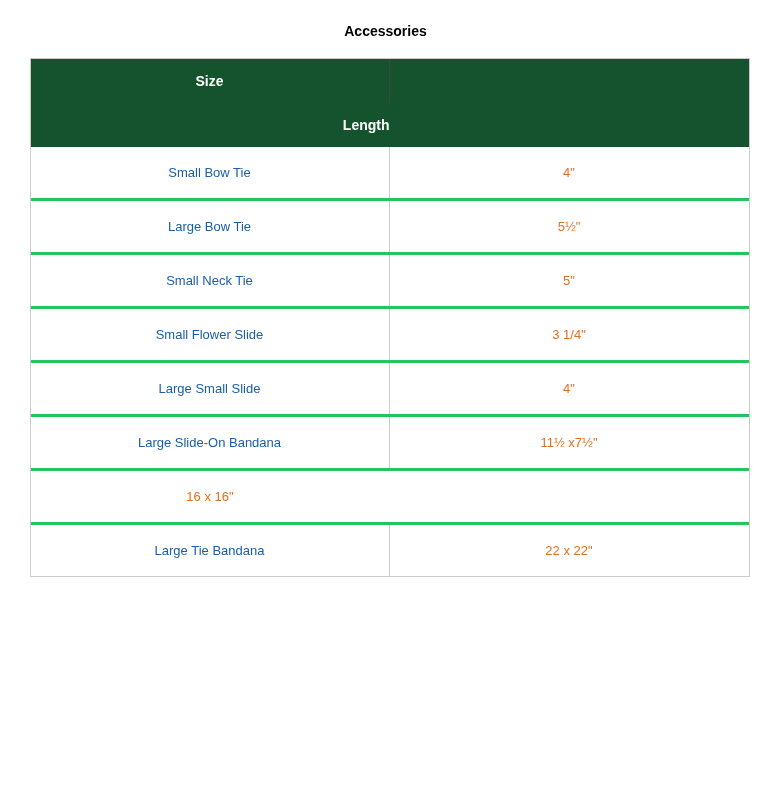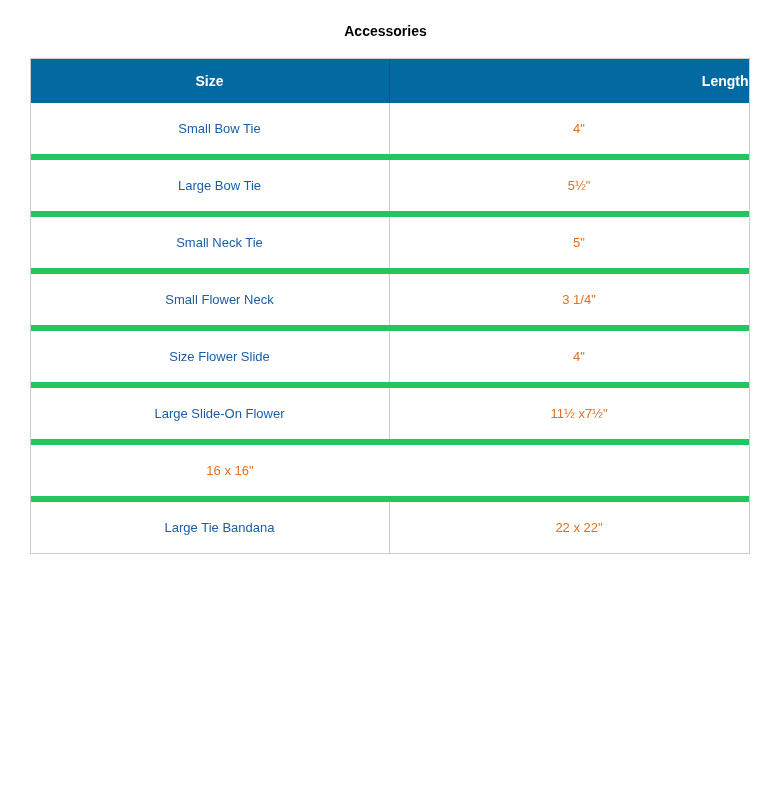--- a/index.html
+++ b/index.html
@@ -21,52 +21,52 @@
       font-size: 14px;
       font-weight: bold;
       color: #000;
     }
     .table-container {
       width: 720px;
       margin: 0 auto;
       border: 1px solid #ccc;
     }
     .table-header {
-      background: #0369a1;
+      background: #14532d;
       display: flex;
       width: 100%;
+      flex-direction: column;
     }
     .header-cell {
       color: #fff;
       font-weight: bold;
       font-size: 14px;
       padding: 14px 0;
       text-align: center;
     }
     .col-size {
       width: 50%;
       border-right: 1px solid #444;
     }
     .col-length {
       width: 50%;
       text-align: right;
     }
     .table-row {
       display: flex;
       width: 100%;
-      border-top: 6px solid #22c55e;
+      border-top: 3px solid #22c55e;
     }
     .table-row:first-child {
       border-top: none;
     }
     .cell {
       padding: 18px 0;
       text-align: center;
       font-size: 13px;
-      margin-left: 20px;
     }
     .cell-size {
       width: 50%;
       border-right: 1px solid #ccc;
       color: #1a5ea8;
     }
     .cell-length {
       width: 50%;
       color: #e07020;
     }
@@ -90,29 +90,29 @@
       </div>
       <div class="table-row">
         <div class="cell cell-size">Large Bow Tie</div>
         <div class="cell cell-length">5½"</div>
       </div>
       <div class="table-row">
         <div class="cell cell-size">Small Neck Tie</div>
         <div class="cell cell-length">5"</div>
       </div>
       <div class="table-row">
-        <div class="cell cell-size">Small Flower Neck</div>
+        <div class="cell cell-size">Small Flower Slide</div>
         <div class="cell cell-length">3 1/4"</div>
       </div>
       <div class="table-row">
-        <div class="cell cell-size">Size Flower Slide</div>
+        <div class="cell cell-size">Large Small Slide</div>
         <div class="cell cell-length">4"</div>
       </div>
       <div class="table-row">
-        <div class="cell cell-size">Large Slide-On Flower</div>
+        <div class="cell cell-size">Large Slide-On Bandana</div>
         <div class="cell cell-length">11½ x7½"</div>
       </div>
       <div class="table-row">
         <div class="cell cell-length">16 x 16"</div>
       </div>
       <div class="table-row">
         <div class="cell cell-size">Large Tie Bandana</div>
         <div class="cell cell-length">22 x 22"</div>
       </div>
     </div>

